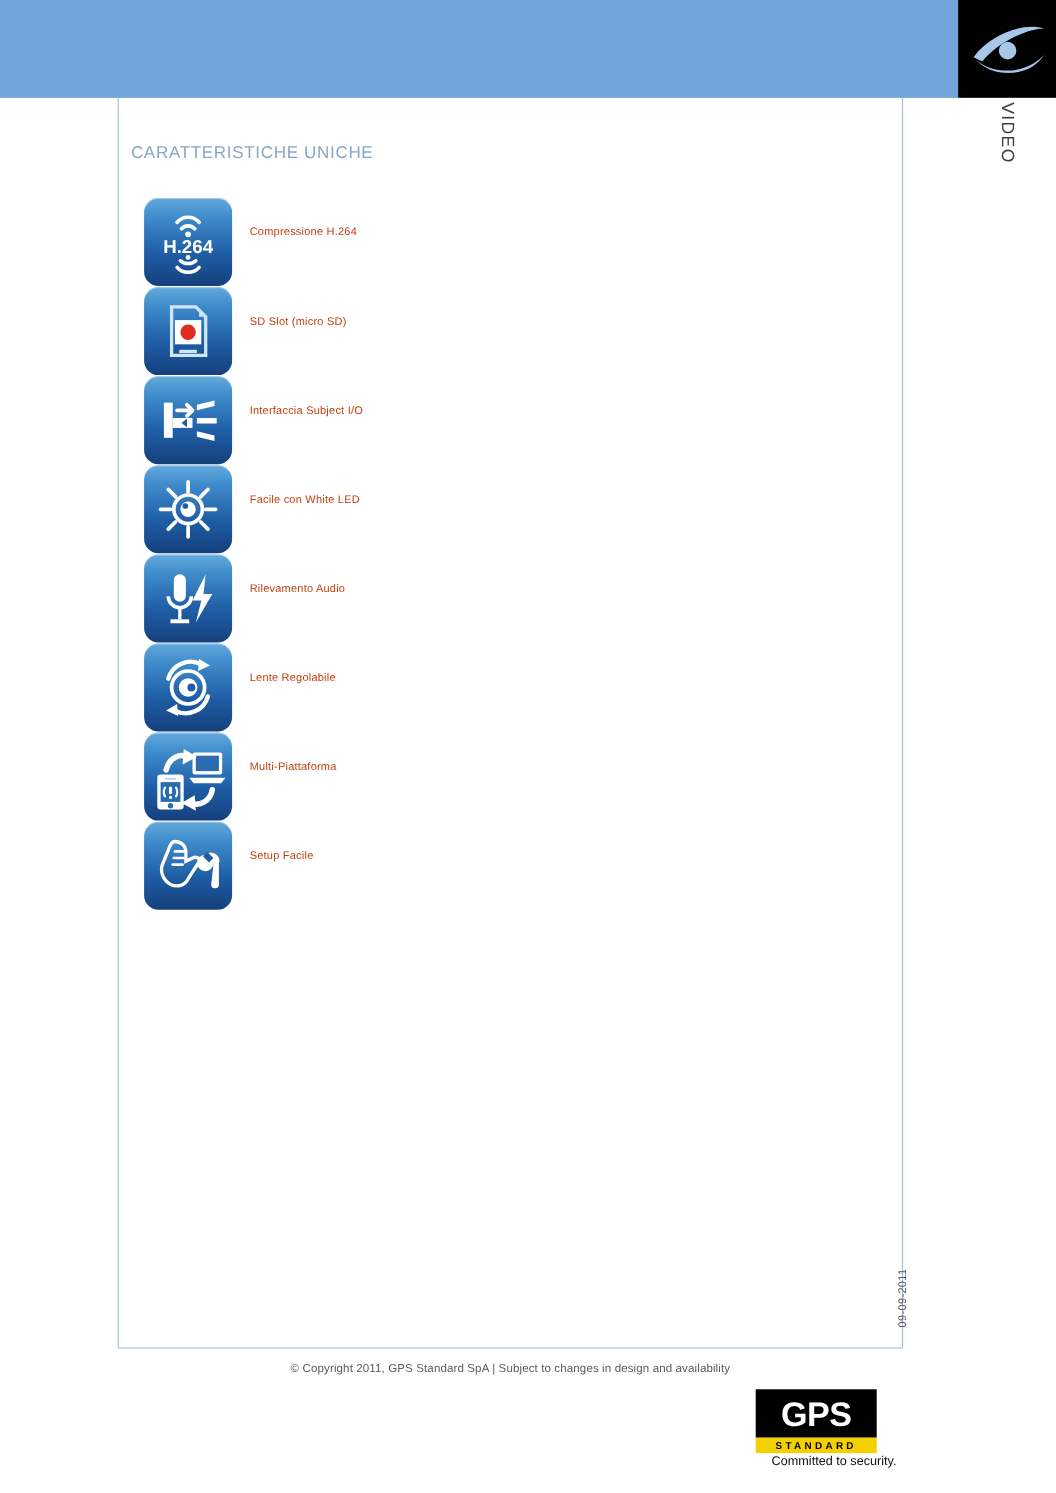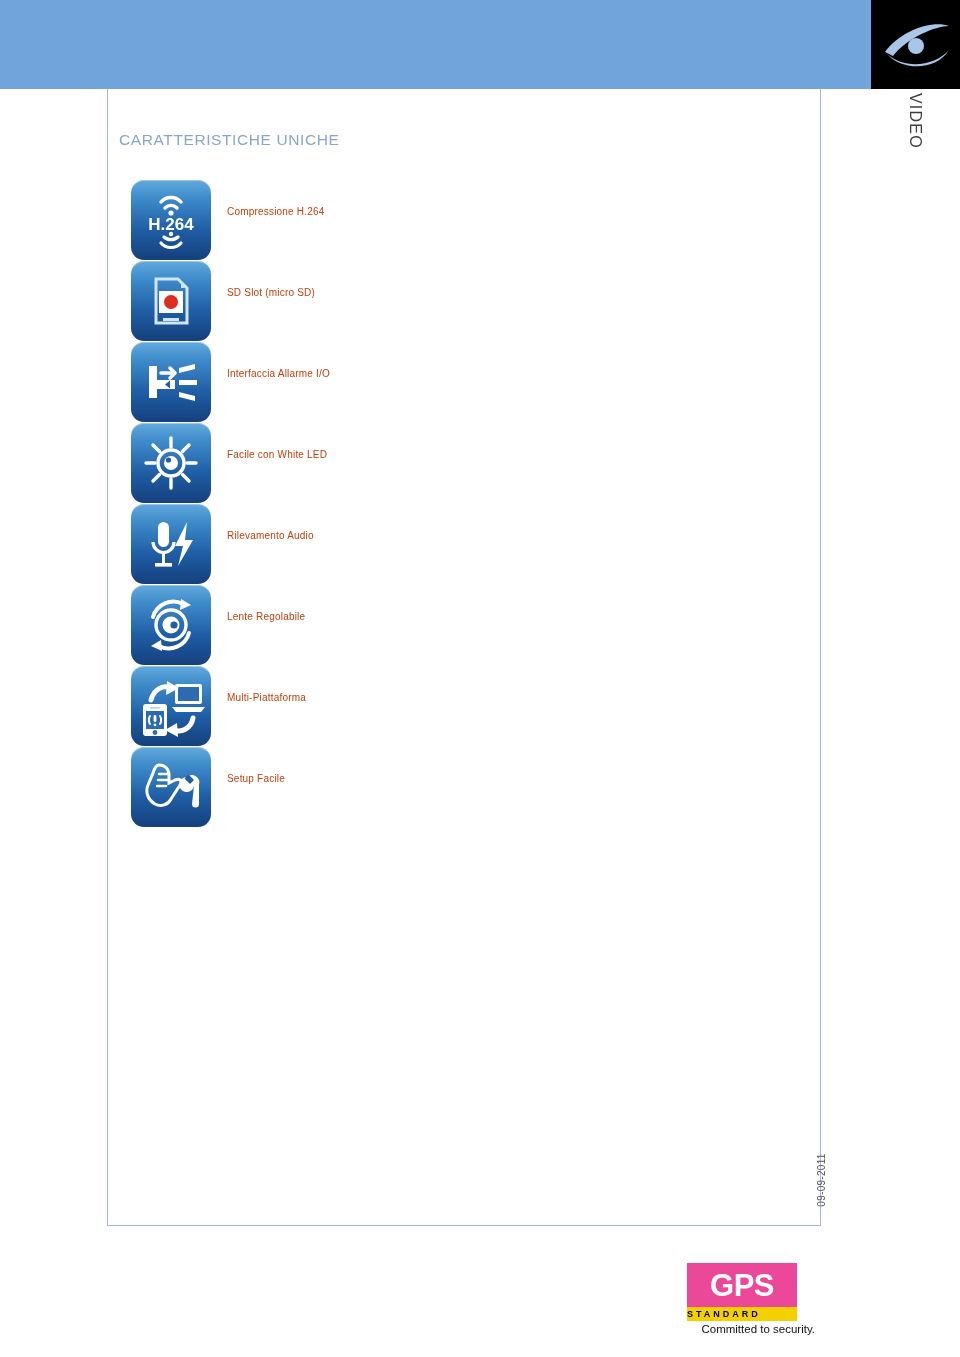--- a/index.html
+++ b/index.html
@@ -94,30 +94,30 @@
   }
   .copyright {
     position: absolute; left: 107px; top: 1238px;
     width: 714px; text-align: center;
     font-size: 10.5px; color: #5a5a5a; letter-spacing: .1px;
   }
 
   
   .gps-logo { position: absolute; left: 687px; top: 1263px; width: 128px; }
   .gps-black {
-    width: 110px; height: 44px; background: #ec4899;
+    width: 110px; height: 44px; background: #000000;
     display: flex; align-items: center; justify-content: center;
   }
   .gps-black span {
     color: #fff; font-weight: 700; font-size: 31px;
     letter-spacing: -0.5px; line-height: 1;
   }
   .gps-yellow {
     width: 110px; height: 14px; background: #f5d000;
-    display: flex; align-items: center; 
+    display: flex; align-items: center; justify-content: center;
   }
   .gps-yellow span {
     color: #000; font-weight: 700; font-size: 9px; letter-spacing: 3px;
     line-height: 1;
   }
   .gps-tag {
     width: 128px; margin-top: 2px; text-align: right;
     font-size: 11.5px; color: #111; font-weight: 400;
   }
 </style>
@@ -188,21 +188,21 @@
           <path d="M30 31 h14 l-5 -5 M30 31 h14 l-5 5" fill="none" stroke="#fff" stroke-width="3.5" stroke-linecap="round" stroke-linejoin="round"></path>
           <rect x="26" y="38" width="18" height="9" fill="#fff"></rect>
           <path d="M34 42.5 l5 -4 v8 z" fill="#1f5ea6"></path>
           <g fill="#fff">
             <polygon points="48,26 64,22 64,27 48,31"></polygon>
             <polygon points="48,38 66,38 66,43 48,43"></polygon>
             <polygon points="48,50 64,54 64,59 48,55"></polygon>
           </g>
         </svg>
       </div>
-      <div class="feature-label">Interfaccia Allarme I/O</div>
+      <div class="feature-label">Interfaccia Subject I/O</div>
     </div>
 
     <div class="feature-row">
       <div class="feature-icon">
         <svg viewBox="0 0 80 80">
           <g stroke="#fff" stroke-width="3.4" stroke-linecap="round">
             <line x1="40" y1="15" x2="40" y2="24"></line>
             <line x1="40" y1="56" x2="40" y2="65"></line>
             <line x1="15" y1="40" x2="24" y2="40"></line>
             <line x1="56" y1="40" x2="65" y2="40"></line>
@@ -290,20 +290,21 @@
       </div>
       <div class="feature-label">Setup Facile</div>
     </div>
 
   </div>
 
   <div class="date-vert">
     <span>09-09-2011</span>
   </div>
 
+  <div class="copyright">© Copyright 2011, GPS Standard SpA | Subject to changes in design and availability</div>
 
   <div class="gps-logo">
     <div class="gps-black">
       <span>GPS</span>
     </div>
     <div class="gps-yellow">
       <span>STANDARD</span>
     </div>
     <div class="gps-tag">Committed to security.</div>
   </div>

